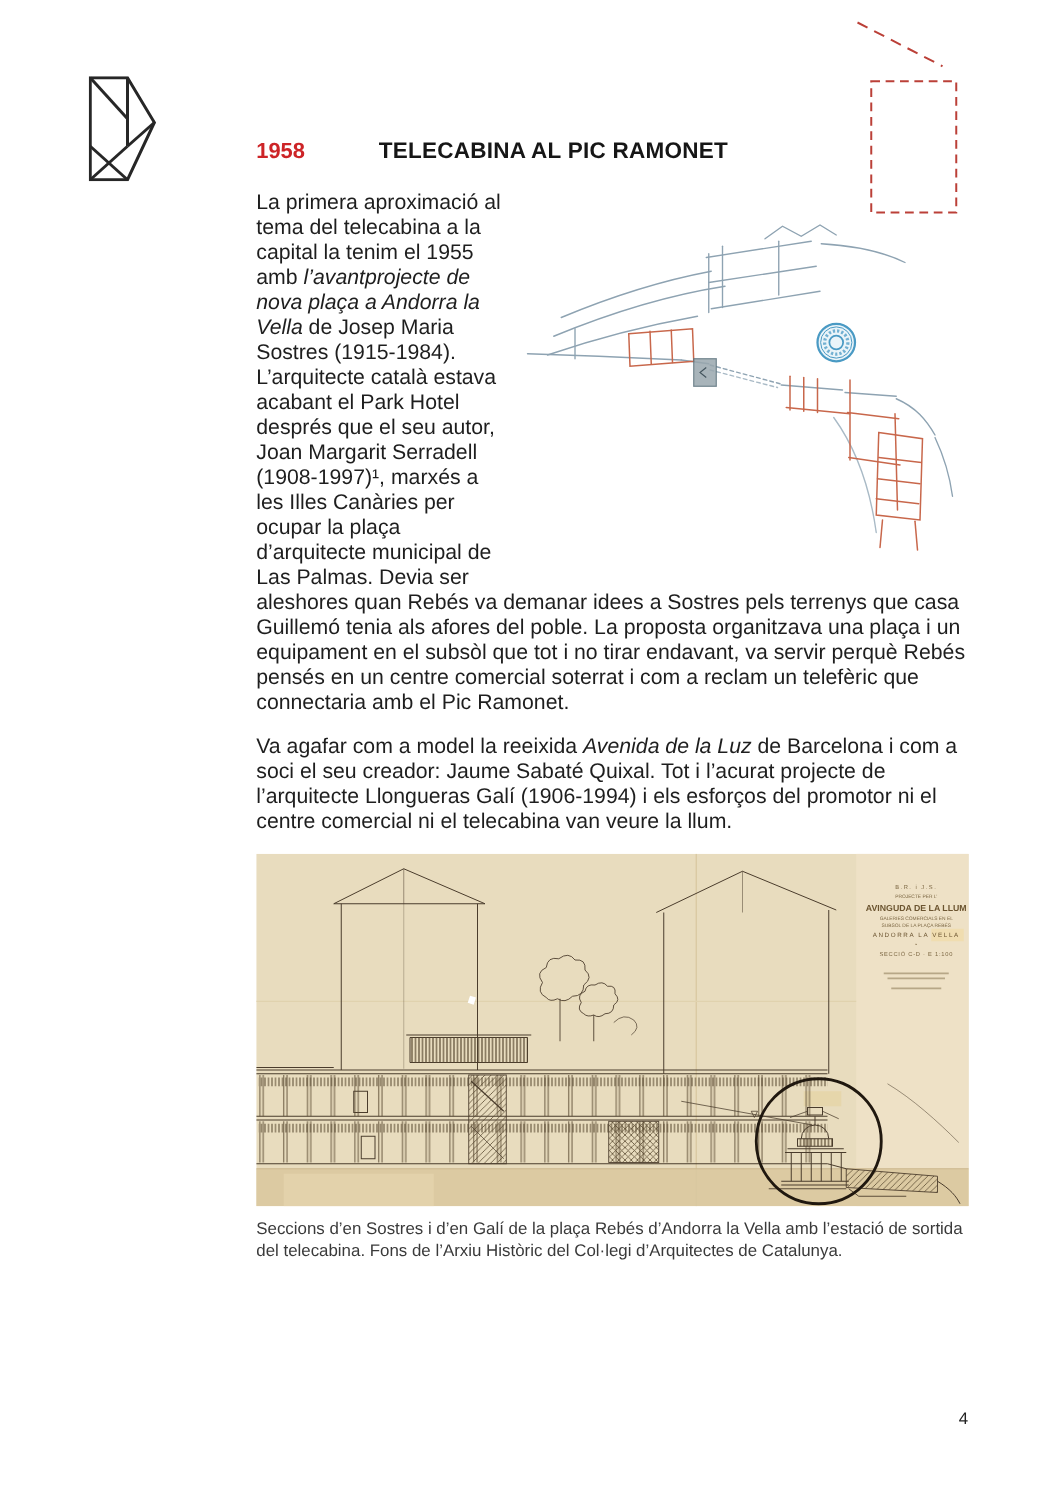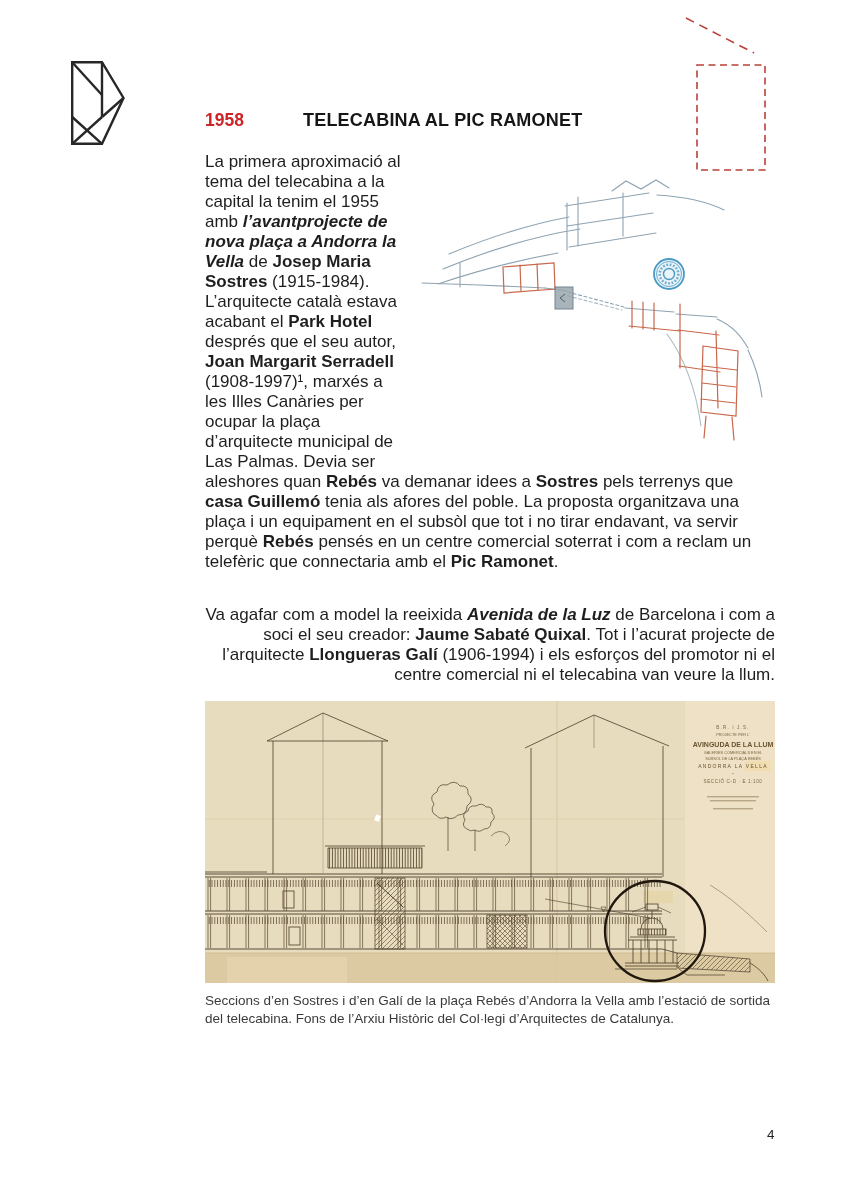--- a/index.html
+++ b/index.html
@@ -6,22 +6,22 @@
   .page{position:relative;width:848px;height:1184px;background:#ffffff;
         font-family:"Liberation Sans",sans-serif;color:#1e1e1e;overflow:hidden;}
   .logo{position:absolute;left:71px;top:61px;}
   .deco{position:absolute;left:676px;top:8px;}
   .content{position:absolute;left:205px;top:110px;width:570px;}
   .heading{display:flex;align-items:baseline;}
   .year{color:#cd2427;font-weight:700;font-size:17.5px;width:98px;flex:0 0 98px;}
   .title{font-size:18px;font-weight:700;margin:0;letter-spacing:.2px;color:#161616;}
   .article{margin-top:21px;}
   .para{margin:0;font-size:17px;line-height:20px;color:#1e1e1e;}
-  .p2{margin-top:33px;text-align:right;}
-  .b{font-weight:700;}
+  .p2{margin-top:15px;}
+  .b{font-weight:400;}
   .i{font-style:italic;}
   .sketch{float:right;width:358px;height:278px;margin:24px 0 6px 12px;}
   .sketch svg,.plan svg{display:block;width:100%;height:100%;}
   .plan{margin:16px 0 0 0;width:570px;height:282px;}
   .caption{margin:9px 0 0;font-size:13.5px;line-height:17.5px;color:#3a3a3a;width:566px;}
   .footnote{position:absolute;left:205px;top:1106px;font-size:11.5px;color:#1e1e1e;
             font-family:"Liberation Sans",sans-serif;}
   .fn-rule{width:182px;border-top:1px solid #4a4a4a;margin-bottom:5px;}
   .footnote sup{font-size:9px;margin-right:2px;}
   .pageno{position:absolute;left:767px;top:1127px;font-size:13.5px;color:#222;}

